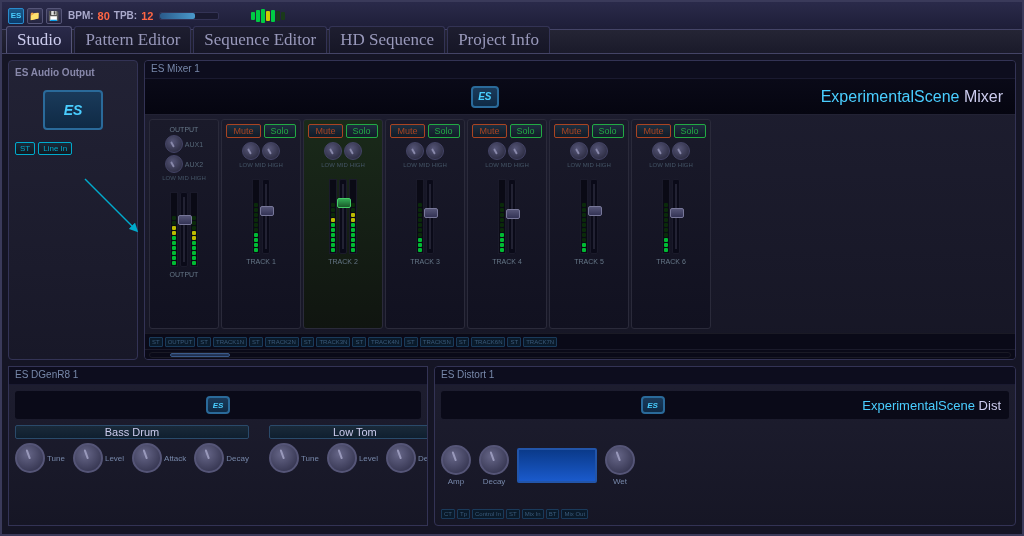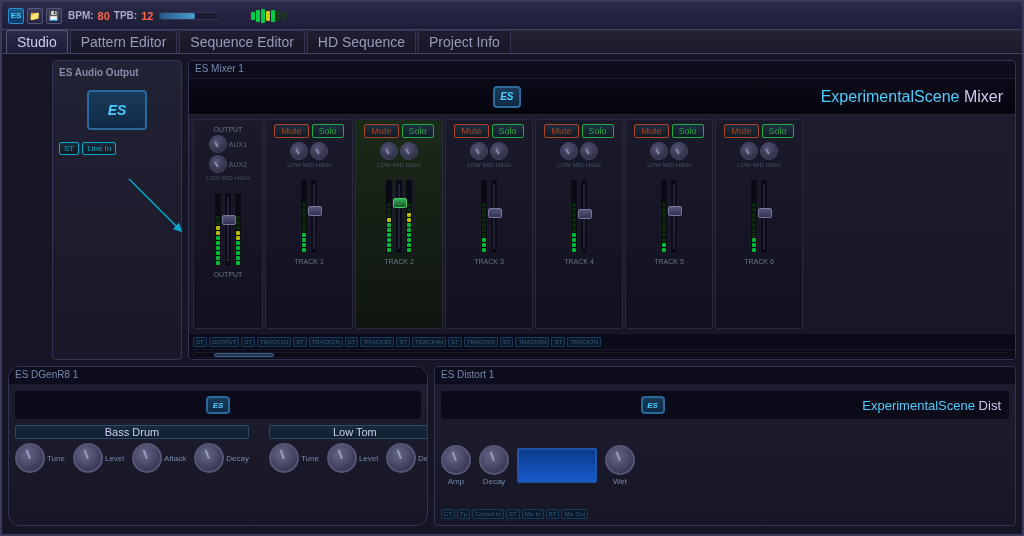--- a/index.html
+++ b/index.html
@@ -112,28 +112,29 @@
       height: 24px;
       background: linear-gradient(180deg, #252535, #1a1a2a);
       display: flex;
       align-items: flex-end;
       padding: 0 4px;
       border-bottom: 1px solid #444466;
     }
 
     .nav-tab {
       padding: 3px 10px;
-      font-size: 14px;
+      font-size: 17px;
       color: #9999bb;
       background: linear-gradient(180deg, #1e1e30, #161626);
       border: 1px solid #333355;
       border-bottom: none;
       border-radius: 3px 3px 0 0;
       cursor: pointer;
       margin-right: 2px;
+      font-family: Liberation Serif, serif;
     }
 
     .nav-tab.active {
       color: #ccccee;
       background: linear-gradient(180deg, #2a2a4a, #1e1e38);
       border-color: #555577;
     }
 
     
     .main-content {
@@ -144,21 +145,20 @@
       gap: 6px;
       background: #151525;
       overflow: hidden;
     }
 
     
     .top-section {
       display: flex;
       gap: 6px;
       height: 300px;
-      margin-left: 44px;
     }
 
     
     .audio-output-panel {
       width: 130px;
       background: linear-gradient(180deg, #222235, #181828);
       border: 1px solid #333355;
       border-radius: 4px;
       padding: 6px;
       display: flex;
@@ -246,21 +246,21 @@
       flex: 1;
       padding: 4px;
       gap: 2px;
       overflow: hidden;
     }
 
     .channel-strip {
       display: flex;
       flex-direction: column;
       align-items: center;
-      width: 88px;
+      width: 80px;
       background: linear-gradient(180deg, #1a1a2a, #111120);
       border: 1px solid #2a2a3a;
       border-radius: 3px;
       padding: 4px 2px;
       gap: 2px;
     }
 
     .channel-buttons {
       display: flex;
       gap: 3px;
@@ -395,21 +395,21 @@
       display: flex;
       gap: 6px;
       height: 160px;
     }
 
     
     .dgenr8-panel {
       width: 420px;
       background: linear-gradient(180deg, #1e1e30, #161625);
       border: 1px solid #333355;
-      border-radius: 12px;
+      border-radius: 0;
       overflow: hidden;
     }
 
     .subpanel-title-bar {
       height: 18px;
       background: #0d0d1e;
       padding: 2px 6px;
       font-size: 10px;
       color: #7788aa;
       border-bottom: 1px solid #1a1a30;

